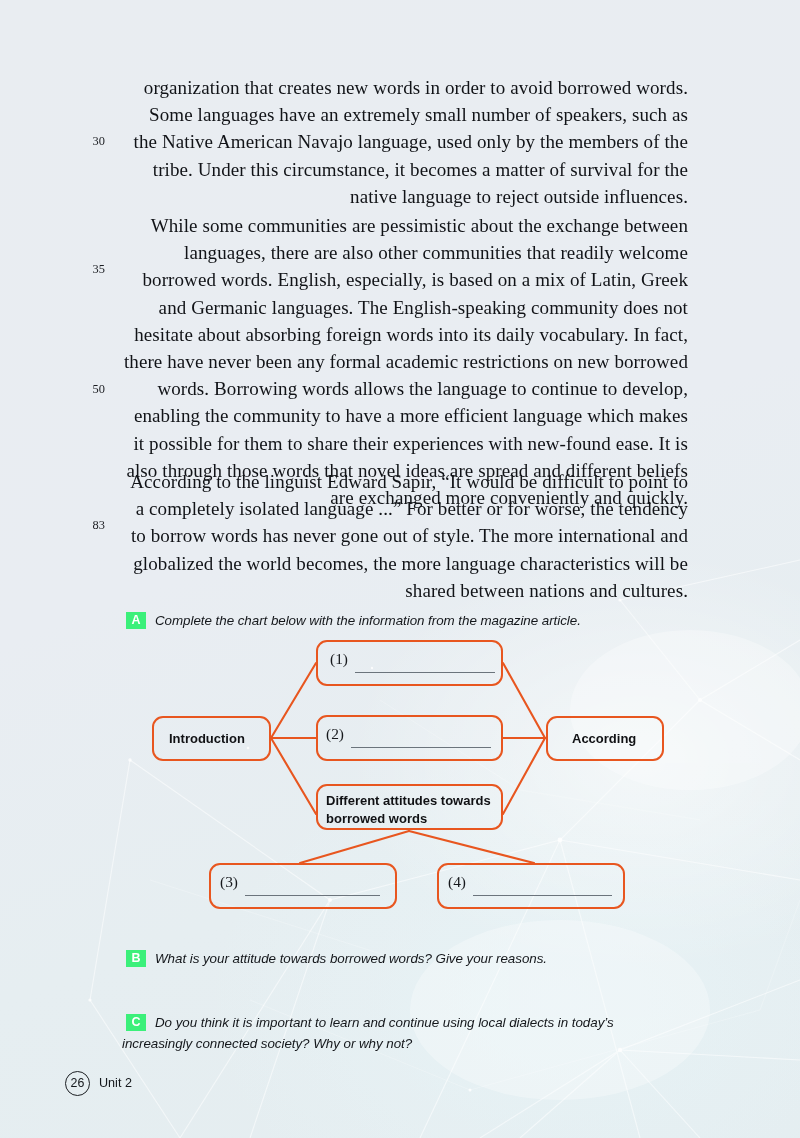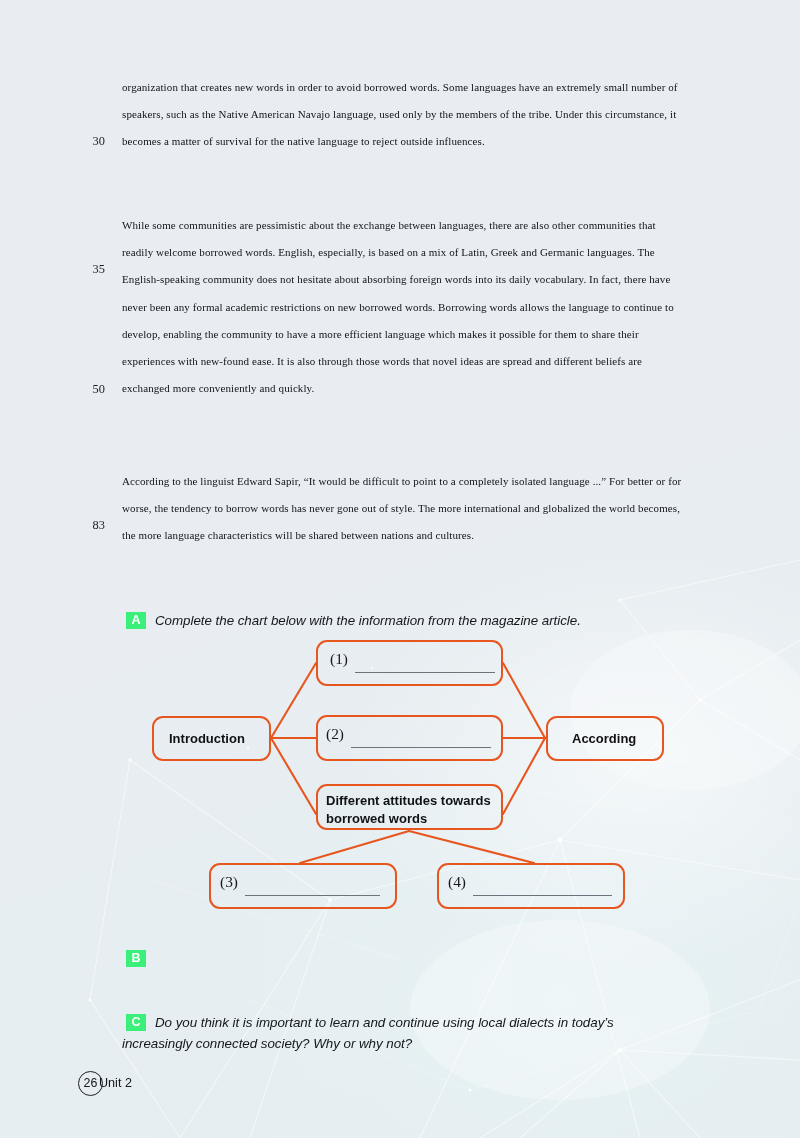--- a/index.html
+++ b/index.html
@@ -32,24 +32,25 @@
   .content {
     position: absolute;
     inset: 0;
   }
 
   
   .para {
     position: absolute;
     left: 122px;
     width: 566px;
-    font-size: 11px;
+    font-size: 19px;
     line-height: 27.2px;
     color: #111317;
     letter-spacing: 0.1px;
+    text-align: right;
   }
   .lineno {
     position: absolute;
     width: 24px;
     text-align: right;
     font-size: 12.4px;
     line-height: 27.2px;
     color: #1a1c20;
     font-family: "Liberation Serif", serif;
   }
@@ -233,22 +234,23 @@
 
     <div class="node" style="left:209px; top:863px; width:188px; height:46px;"></div>
     <div class="blank-num" style="left:220px; top:873px;">(3)</div>
     <div class="blank-rule" style="left:245px; top:895px; width:135px;"></div>
 
     <div class="node" style="left:437px; top:863px; width:188px; height:46px;"></div>
     <div class="blank-num" style="left:448px; top:873px;">(4)</div>
     <div class="blank-rule" style="left:473px; top:895px; width:139px;"></div>
 
     <div class="badge" style="left:126px; top:950px;">B</div>
+    <div class="instr" style="left:155px; top:948px; width:520px;">What is your attitude towards borrowed words? Give your reasons.</div>
 
     <div class="badge" style="left:126px; top:1014px;">C</div>
     <div class="instr" style="left:122px; top:1033px; width:530px;">increasingly connected society? Why or why not?</div>
     <div class="instr" style="left:155px; top:1012px; width:530px;">Do you think it is important to learn and continue using local dialects in today’s</div>
 
-    <div class="pagenum-circle" style="left:65px; top:1071px;margin-left:13px;">26</div>
+    <div class="pagenum-circle" style="left:65px; top:1071px;">26</div>
     <div class="unit-label" style="left:99px; top:1076px;">Unit 2</div>
 
   </div>
 </div>
 
 </body></html>

